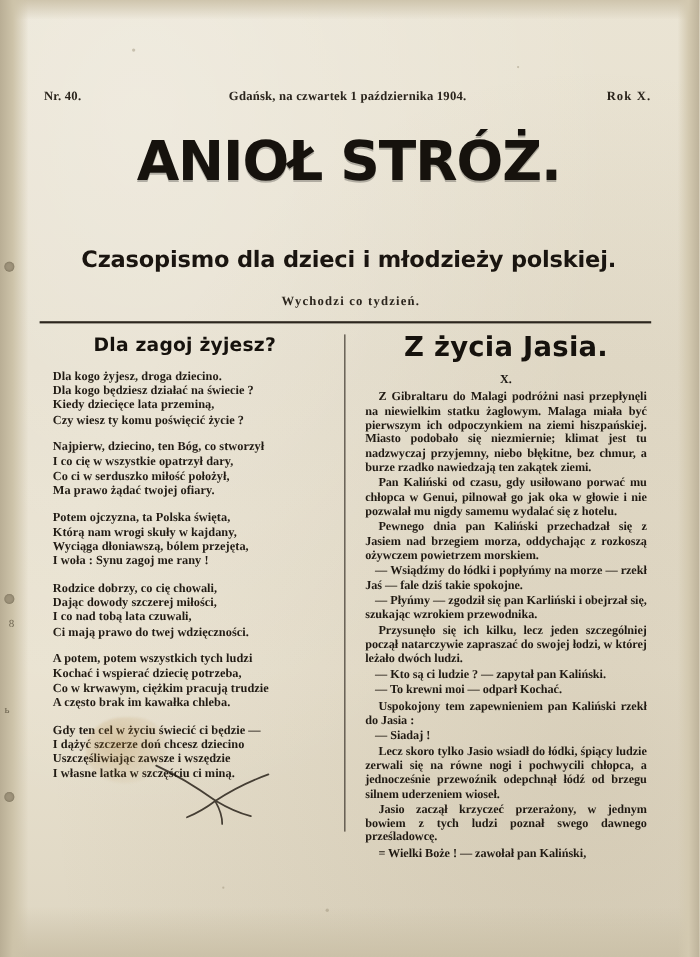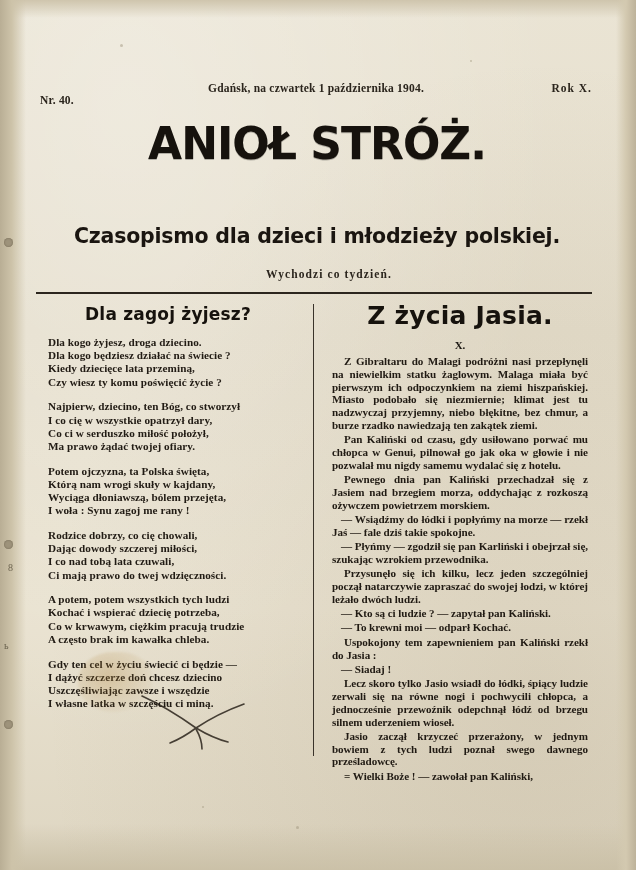--- a/index.html
+++ b/index.html
@@ -28,38 +28,38 @@
   .punch{position:absolute;left:4px;width:9px;height:9px;border-radius:50%;
     background:#9e937b;box-shadow:inset 0 0 2px #6e6550;}
   .content{position:absolute;left:34px;top:0;width:566px;height:870px;}
 
   
   .issueline{
     position:absolute;top:82px;left:6px;width:552px;
     font-family:"Liberation Serif", serif;font-size:11.5px;font-weight:bold;
     letter-spacing:.2px;color:#2a241c;
   }
-  .issueline .left{position:absolute;left:0;top:0;margin-top:12px;}
+  .issueline .left{position:absolute;left:0;top:0;}
   .issueline .center{position:absolute;left:50%;top:0;transform:translateX(-50%);white-space:nowrap;}
   .issueline .right{position:absolute;right:0;top:0;letter-spacing:1px;}
 
   .title{
     position:absolute;top:122px;left:0;width:566px;text-align:center;
     font-family:"DejaVu Sans", sans-serif;
-    font-weight:bold;font-size:44px;line-height:1;
+    font-weight:bold;font-size:50px;line-height:1;
     letter-spacing:-1px;color:#16120d;
     text-shadow:0 1px 0 rgba(0,0,0,0.25);
   }
   .subtitle{
     position:absolute;top:224px;left:0;width:566px;text-align:center;
     font-family:"DejaVu Sans", sans-serif;font-weight:bold;font-size:20.5px;
     letter-spacing:-.2px;color:#1a1510;
   }
   .periodicity{
-    position:absolute;top:268px;left:12px;width:566px;text-align:center;
+    position:absolute;top:268px;left:2px;width:566px;text-align:center;
     font-size:11.5px;font-weight:bold;letter-spacing:1.1px;color:#2b251d;
   }
   .rule{
     position:absolute;left:2px;top:292px;width:556px;height:0;
     border-top:2px solid #2c261e;
   }
 
   
   .cols{position:absolute;top:300px;left:2px;width:556px;height:560px;}
   .col{position:absolute;top:0;}

